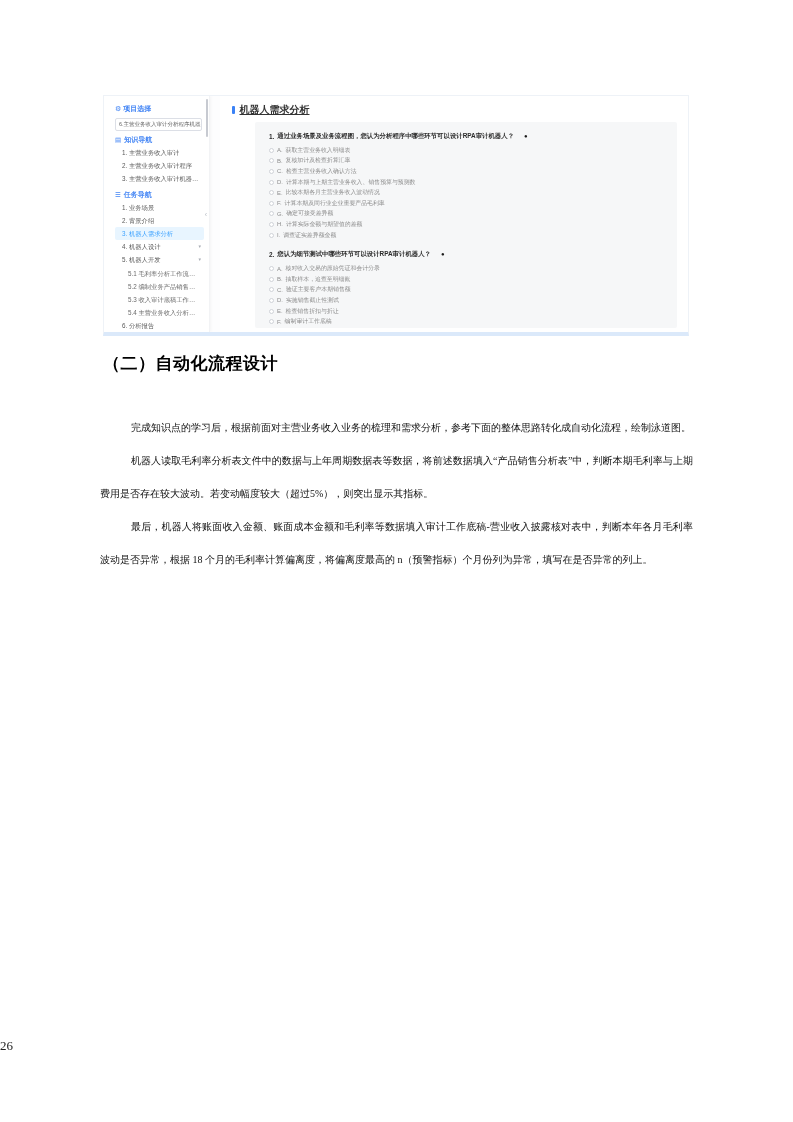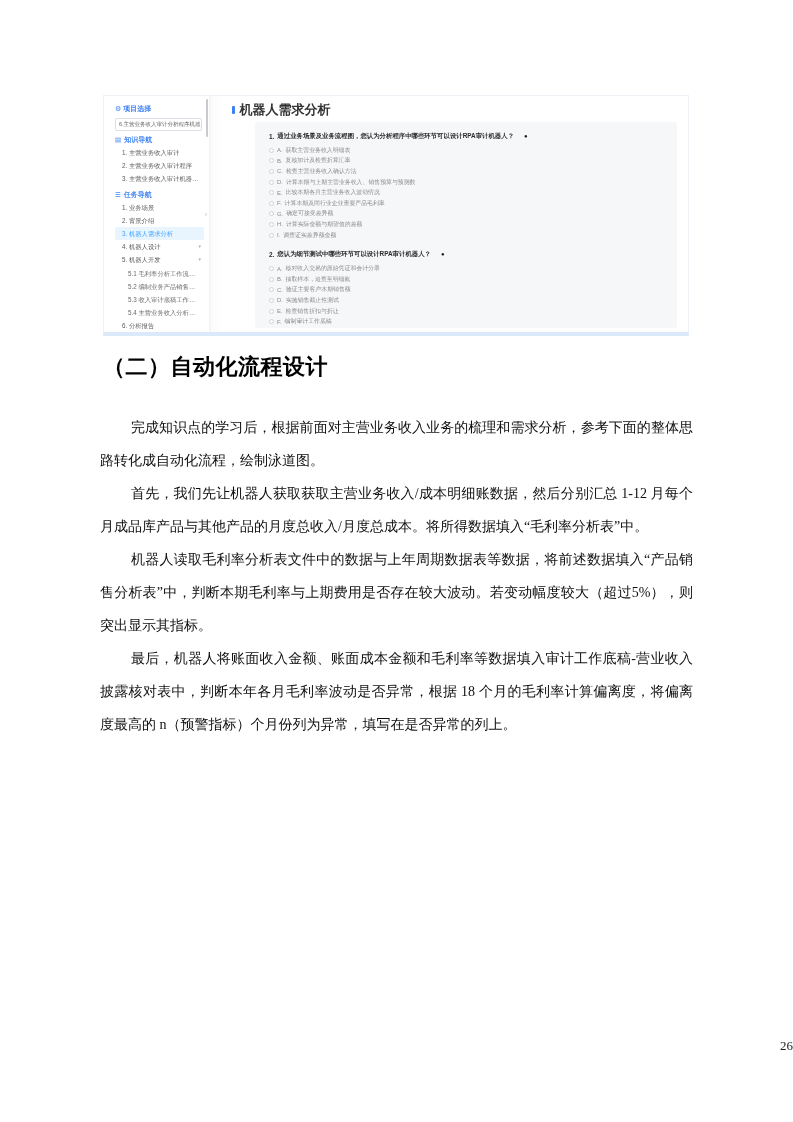--- a/index.html
+++ b/index.html
@@ -38,46 +38,46 @@
   .nav-item.indent { padding-left: 13px; color: #6b6b6b; }
   .item-arrow { color: #a9adb5; font-size: 5px; flex-shrink: 0; margin-left: 2px; }
   .scroll-thumb { position: absolute; right: 1px; top: 3px; width: 2.5px; height: 38px; background: #c7cad1; border-radius: 2px; }
   .collapse-handle {
     position: absolute; right: 0; top: 47%; width: 6px; height: 16px;
     color: #b7bcc4; font-size: 7px; line-height: 16px; text-align: center; cursor: pointer;
   }
   .main { flex: 1; background: #fff; margin-left: 10px; padding: 9px 9px 6px 12px; overflow: hidden; }
   .main-title { display: flex; align-items: center; gap: 5px; height: 10px; }
   .main-title .bar { width: 2.5px; height: 8.5px; background: #3b82f6; border-radius: 1px; }
-  .main-title .txt { font-size: 13px; font-weight: bold; color: #333; }
+  .main-title .txt { font-size: 10px; font-weight: bold; color: #333; text-decoration: underline; }
   .q-panel {
     margin: 7px 2px 0 23px; background: #f6f7f8; border-radius: 2px;
     padding: 9px 14px; height: 206px; overflow: hidden;
   }
   .question { margin-bottom: 9px; }
   .q-head { display: flex; align-items: center; gap: 3px; font-size: 6.4px; font-weight: bold; color: #2b2b2b; height: 10px; margin-bottom: 4px; }
   .q-info { color: #1a1a1a; font-size: 6px; margin-left: 7px; line-height: 1; }
   .opt { display: flex; align-items: center; gap: 3px; height: 10.6px; font-size: 5.9px; color: #8c8c8c; cursor: pointer; }
   .radio { width: 5px; height: 5px; border: 1px solid #cfd2d8; border-radius: 50%; background: #fff; flex-shrink: 0; }
   .opt-label { color: #8c8c8c; }
 
   
   .doc-heading {
     position: absolute; left: 103px; top: 352px;
     font-family: "Liberation Sans", "DejaVu Sans", sans-serif;
-    font-size: 22px; font-weight: bold; color: #000; letter-spacing: 0.5px;
+    font-size: 17px; font-weight: bold; color: #000; letter-spacing: 0.5px;
   }
   .doc-body {
     position: absolute; left: 100px; top: 411px; width: 593px;
-    font-size: 14px; line-height: 33px; text-align: justify; color: #0f0f0f;
+    font-size: 10px; line-height: 33px; text-align: justify; color: #0f0f0f;
   }
   .doc-body p { text-indent: 31px; }
   .page-number {
     position: absolute; left: 0; top: 1038px; width: 100%;
-    text-align: right; font-size: 13px; color: #222;
+    text-align: left; font-size: 13px; color: #222;
   }
 </style>
 </head>
 <body>
 
 <div class="shot">
 
   <div class="sidebar">
     <div class="proj-head">
       <span class="ico">⚙</span>
@@ -238,17 +238,16 @@
           </div>
         </div>
       </div>
   </div>
 
 </div>
 
 <div class="doc-heading">（二）自动化流程设计</div>
 <div class="doc-body" id="doc-body">
     <p>完成知识点的学习后，根据前面对主营业务收入业务的梳理和需求分析，参考下面的整体思路转化成自动化流程，绘制泳道图。</p>
-    <p>首先，我们先让机器人获取获取主营业务收入/成本明细账数据，然后分别汇总 1-12 月每个月成品库产品与其他产品的月度总收入/月度总成本。将所得数据填入“毛利率分析表”中。</p>
     <p>机器人读取毛利率分析表文件中的数据与上年周期数据表等数据，将前述数据填入“产品销售分析表”中，判断本期毛利率与上期费用是否存在较大波动。若变动幅度较大（超过5%），则突出显示其指标。</p>
     <p>最后，机器人将账面收入金额、账面成本金额和毛利率等数据填入审计工作底稿-营业收入披露核对表中，判断本年各月毛利率波动是否异常，根据 18 个月的毛利率计算偏离度，将偏离度最高的 n（预警指标）个月份列为异常，填写在是否异常的列上。</p>
   </div>
 <div class="page-number">26</div>
 
 </body></html>

